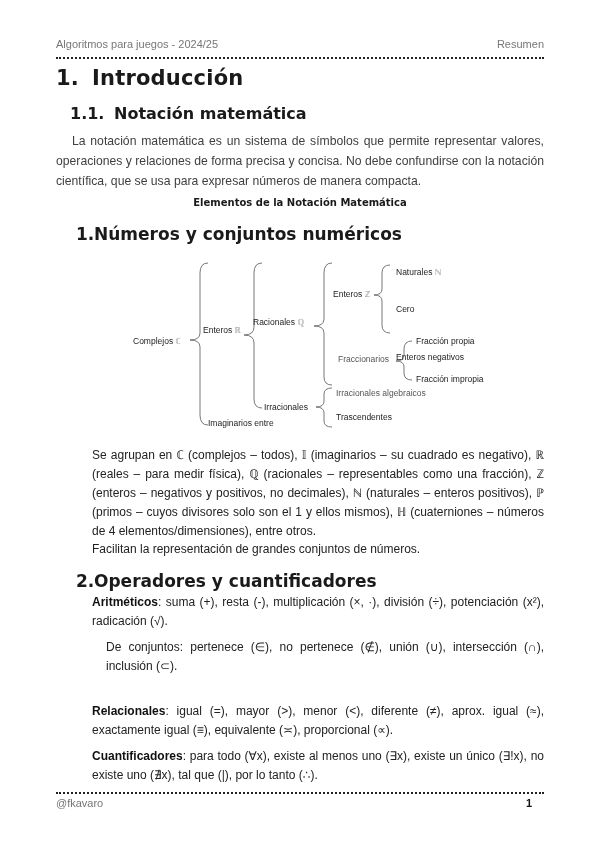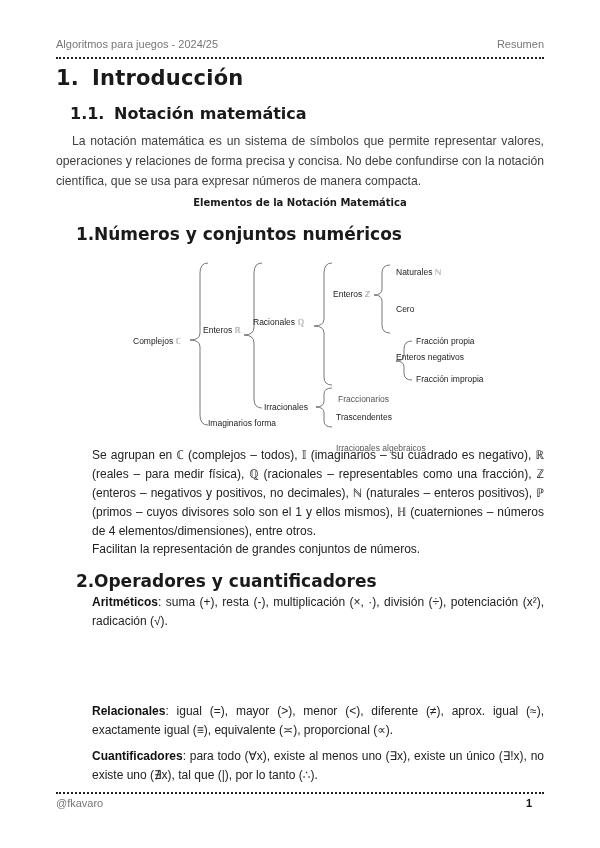--- a/index.html
+++ b/index.html
@@ -22,21 +22,21 @@
                   font-weight: bold; font-size: 10px; }
   .h3 { position: absolute; left: 76px; font-weight: bold; font-size: 17px; }
   .h3 .num { display: inline-block; width: 18px; }
   .block { position: absolute; left: 92px; width: 452px; font-family: "Liberation Sans", sans-serif;
            font-size: 12px; line-height: 19px; text-align: justify; color: #222; }
   .block b { color: #111; }
   .indent { padding-left: 14px; }
   .diagram { position: absolute; left: 120px; top: 255px; width: 370px; height: 180px; }
   .dlabel { position: absolute; font-family: "Liberation Sans", sans-serif; font-size: 8.5px;
             color: #222; white-space: nowrap; }
-  .dlabel.gray { color: #555; margin-top: 40px; }
+  .dlabel.gray { color: #555; }
   .sym { color: #999; }
   .page-footer { position: absolute; left: 56px; right: 56px; top: 796px;
                  font-family: "Liberation Sans", sans-serif; font-size: 11px; color: #777; }
   .page-footer .right { position: absolute; right: 12px; top: 0; color: #111; font-weight: bold; }
 </style>
 </head>
 <body>
 
 <div class="page-header">
   <span class="left">Algoritmos para juegos - 2024/25</span>
@@ -81,35 +81,36 @@
   <span class="dlabel" style="left:83px; top:69px;"><span>Enteros</span> <span class="sym">ℝ</span></span>
   <span class="dlabel" style="left:133px; top:61px;"><span>Racionales</span> <span class="sym">ℚ</span></span>
   <span class="dlabel" style="left:213px; top:33px;"><span>Enteros</span> <span class="sym">ℤ</span></span>
   <span class="dlabel" style="left:276px; top:11px;"><span>Naturales</span> <span class="sym">ℕ</span></span>
   <span class="dlabel" style="left:276px; top:49px;">Cero</span>
   <span class="dlabel" style="left:276px; top:58px;margin-top:39px;">Enteros negativos</span>
   <span class="dlabel gray" style="left:218px; top:99px;">Fraccionarios</span>
   <span class="dlabel" style="left:296px; top:81px;">Fracción propia</span>
   <span class="dlabel" style="left:296px; top:119px;">Fracción impropia</span>
   <span class="dlabel" style="left:144px; top:147px;">Irracionales</span>
-  <span class="dlabel gray" style="left:216px; top:148px;">Irracionales algebraicos</span>
+  <span class="dlabel gray" style="left:216px; top:133px;">Irracionales algebraicos</span>
   <span class="dlabel" style="left:216px; top:157px;">Trascendentes</span>
-  <span class="dlabel" style="left:88px; top:163px;">Imaginarios forma</span>
+  <span class="dlabel" style="left:88px; top:163px;">Imaginarios entre</span>
 </div>
 
 <div class="block" style="top:446px;">Se agrupan en ℂ (complejos – todos), 𝕀 (imaginarios – su cuadrado es negativo), ℝ (reales – para medir física), ℚ (racionales – representables como una fracción), ℤ (enteros – negativos y positivos, no decimales), ℕ (naturales – enteros positivos), ℙ (primos – cuyos divisores solo son el 1 y ellos mismos), ℍ (cuaterniones – números de 4 elementos/dimensiones), entre otros.</div>
 <div class="block" style="top:540px;">Facilitan la representación de grandes conjuntos de números.</div>
 
 <div class="h3" style="top:571px;">
   <span class="num">2.</span><span>Operadores y cuantificadores</span>
 </div>
 
 <div class="block" style="top:593px;"><b>Aritméticos</b><span>: suma (+), resta (-), multiplicación (×, ·), división (÷), potenciación (x²), radicación (√).</span></div>
 
 <div class="block" style="top:638px;">
+  <div class="indent">De conjuntos: pertenece (∈), no pertenece (∉), unión (∪), intersección (∩), inclusión (⊂).</div>
 </div>
 
 <div class="block" style="top:702px;"><b>Relacionales</b><span>: igual (=), mayor (&gt;), menor (&lt;), diferente (≠), aprox. igual (≈), exactamente igual (≡), equivalente (≍), proporcional (∝).</span></div>
 
 <div class="block" style="top:747px;"><b>Cuantificadores</b><span>: para todo (∀x), existe al menos uno (∃x), existe un único (∃!x), no existe uno (∄x), tal que (|), por lo tanto (∴).</span></div>
 
 <div class="dots" style="top:792px;"></div>
 <div class="page-footer" style="top:797px;">
   <span>@fkavaro</span>
   <span class="right">1</span>

